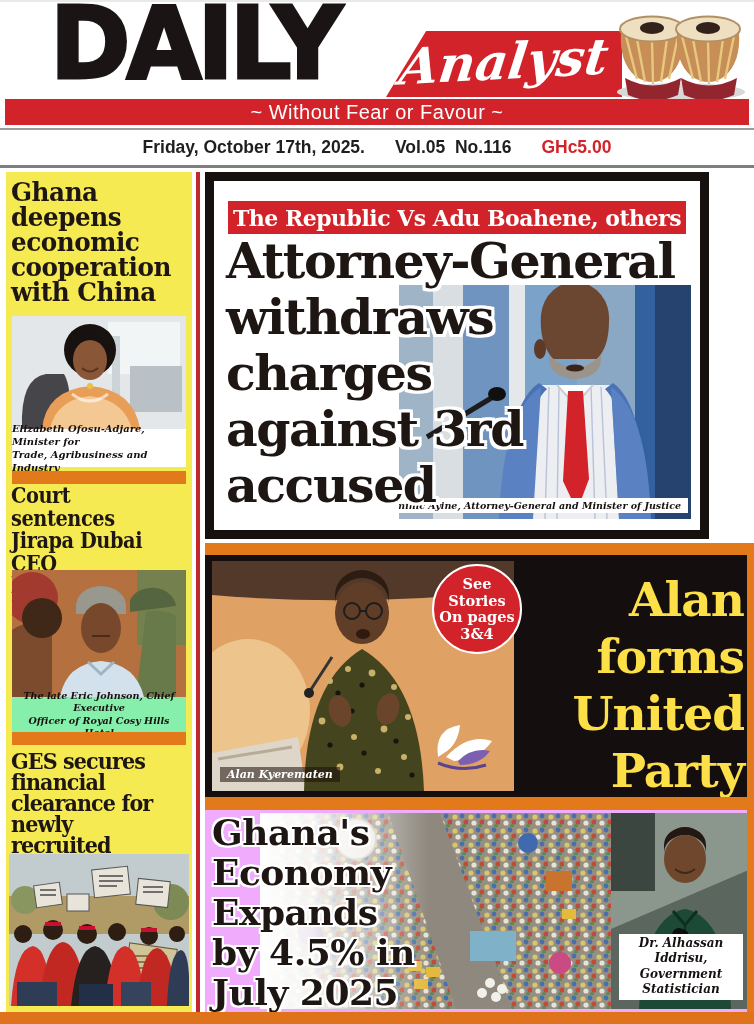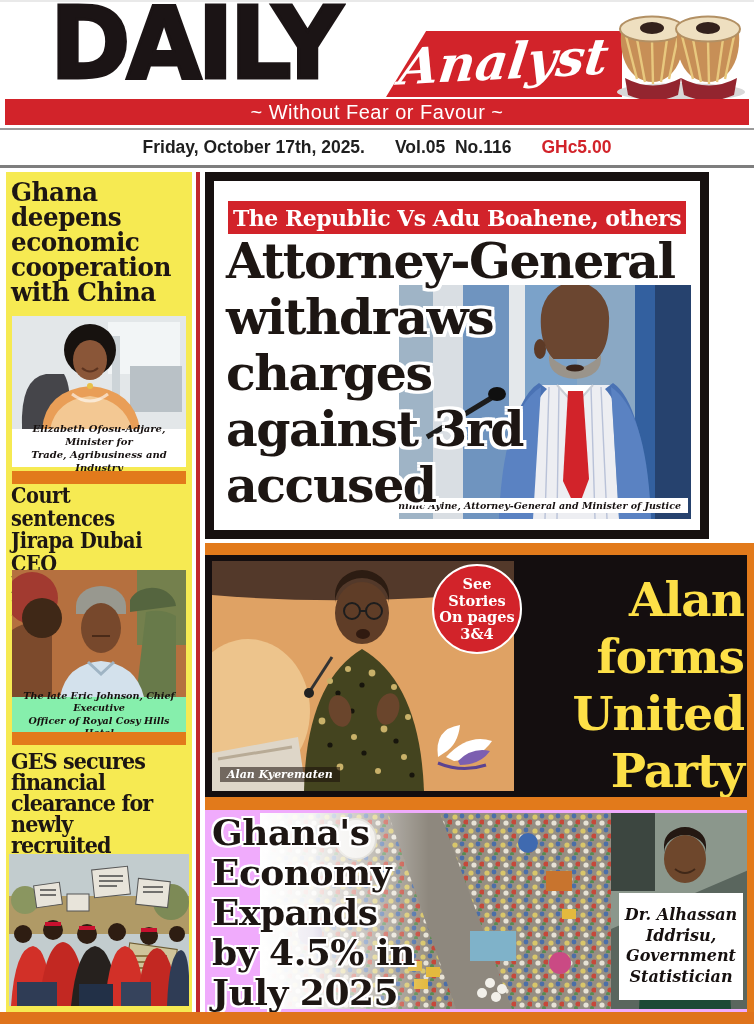--- a/index.html
+++ b/index.html
@@ -35,21 +35,21 @@
   figure{position:absolute;overflow:hidden}
   figure svg{width:100%;height:100%;display:block}
   .obar,.hbar{background:#e27a1b}
 
   
   .leftcol{position:absolute;left:6px;top:170px;width:186px;height:840px;background:#f6ea52;overflow:hidden}
   .hl-china{position:absolute;left:5px;top:8px;font-size:26px;line-height:25px;letter-spacing:-.5px;
             transform:scaleX(.95);transform-origin:left top}
   .ph1{left:6px;top:144px;width:174px;height:113px}
   .cap1{position:absolute;left:6px;top:257px;width:174px;height:38px;background:#fff;display:flex;
-        align-items:center;justify-content:center;text-align:center;font-size:10px;line-height:1.3}
+        align-items:center;justify-content:center;text-align:left;font-size:10px;line-height:1.3}
   .ob1{position:absolute;left:6px;top:299px;width:174px;height:13px}
   .hl-court{position:absolute;left:5px;top:312px;font-size:22px;line-height:22.5px;letter-spacing:-.5px;
             transform:scaleX(.88);transform-origin:left top}
   .ph2{left:6px;top:398px;width:174px;height:127px}
   .cap2{position:absolute;left:6px;top:525px;width:174px;height:35px;background:#86efac;display:flex;
         align-items:center;justify-content:center;text-align:center;font-size:9.6px;line-height:1.3}
   .ob2{position:absolute;left:6px;top:560px;width:174px;height:13px}
   .hl-ges{position:absolute;left:5px;top:578px;font-size:23px;line-height:21px;letter-spacing:-1px;
           transform:scaleX(.9);transform-origin:left top}
   .ph3{left:3px;top:682px;width:180px;height:152px}
@@ -84,21 +84,21 @@
 
   .hbar2{position:absolute;left:205px;top:795px;width:549px;height:13px}
   
   .econbox{position:absolute;left:205px;top:808px;width:549px;height:202px;background:#f0abfc;overflow:hidden}
   .marketph{left:55px;top:3px;width:352px;height:196px}
   .marketph .fade{position:absolute;inset:0;background:linear-gradient(90deg,#fff 0,rgba(255,255,255,.9) 15%,rgba(255,255,255,0) 48%)}
   .econ-hl{position:absolute;left:7px;top:2px;z-index:3;font-size:36px;line-height:40px;letter-spacing:-.5px;
       text-shadow:-2px -2px 0 #fff,0 -2px 0 #fff,2px -2px 0 #fff,-2px 0 0 #fff,2px 0 0 #fff,
                   -2px 2px 0 #fff,0 2px 0 #fff,2px 2px 0 #fff}
   .statph{right:3px;top:3px;width:140px;height:196px}
-  .statcap{left:8px;right:8px;bottom:9px;text-align:center;font-size:16px;line-height:1.3;padding:12px 1px}
+  .statcap{left:8px;right:8px;bottom:9px;text-align:center;font-size:12px;line-height:1.3;padding:2px 1px}
 
   .rstrip{position:absolute;left:747px;top:541px;width:7px;height:469px;background:#e27a1b}
   .bbar{position:absolute;left:0;top:1010px;width:754px;height:14px;background:#df731c}
 </style>
 </head>
 <body>
 
 <div class="page">
 
   <header class="masthead">

